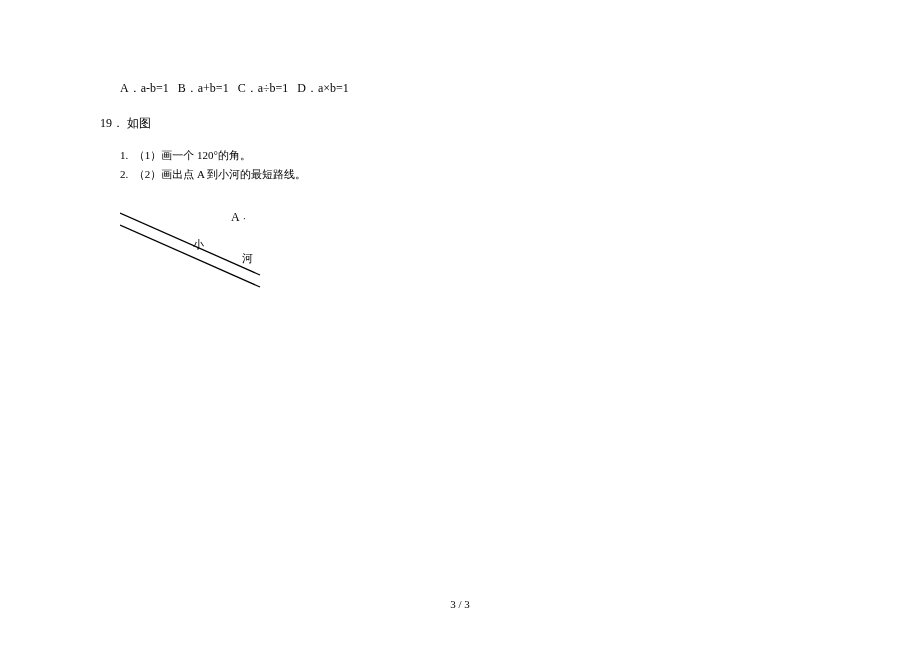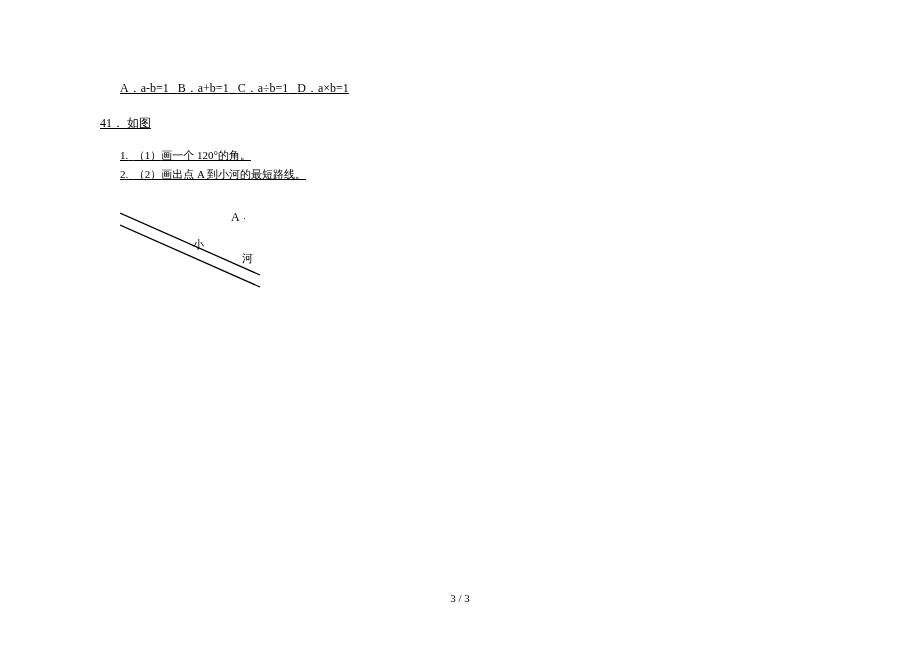--- a/index.html
+++ b/index.html
@@ -7,21 +7,20 @@
       width: 920px;
       height: 650px;
       background: #ffffff;
       font-family: "SimSun", "宋体", serif;
       font-size: 12px;
       color: #000;
       position: relative;
     }
     .page {
       padding: 80px 64px 0 120px;
-      text-decoration: underline;
     }
     .options-line {
       font-family: "SimSun", "宋体", serif;
       font-size: 12px;
       white-space: pre;
     }
     .question-header {
       margin-top: 18px;
       margin-left: -20px;
       font-size: 12px;
@@ -56,36 +55,36 @@
       position: absolute;
       font-size: 11px;
     }
     .river-lines {
       position: absolute;
       left: 0;
       top: 0;
     }
     .page-num {
       position: absolute;
-      bottom: 46px;
+      bottom: 40px;
       left: 0;
       right: 0;
       text-align: center;
       font-size: 11px;
       color: #000;
     }
   </style>
 </head>
 <body>
 
 <div class="page">
   <div class="options-line"><span>A．a-b=1</span>   <span>B．a+b=1</span>   <span>C．a÷b=1</span>   <span>D．a×b=1</span></div>
 
   <div class="question-header">
-    <span>41．</span>
+    <span>19．</span>
     <span>如图</span>
   </div>
 
   <div class="subitems">
     <div class="subitem"><span>1.</span>  <span>（1）</span><span>画一个 120°的角。</span></div>
     <div class="subitem"><span>2.</span>  <span>（2）</span><span>画出点 A 到小河的最短路线。</span></div>
   </div>
 
   <div class="diagram-area">
     <div class="point-a">

